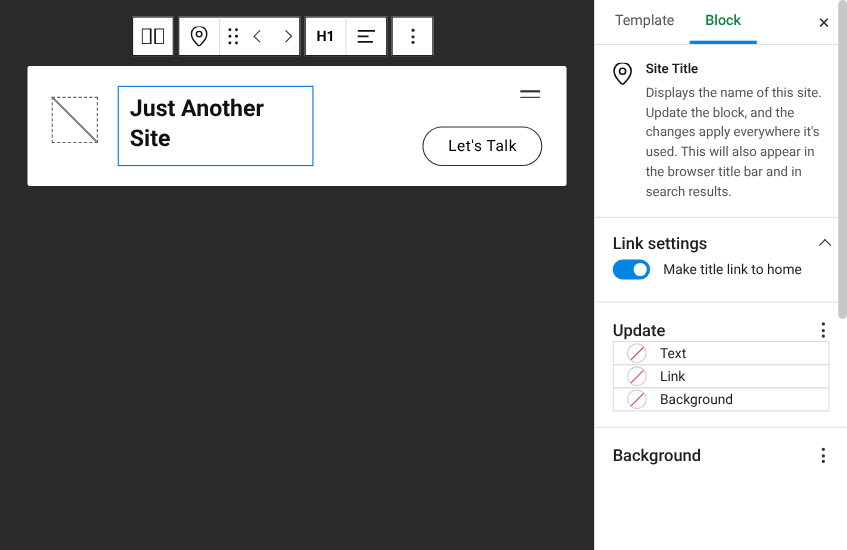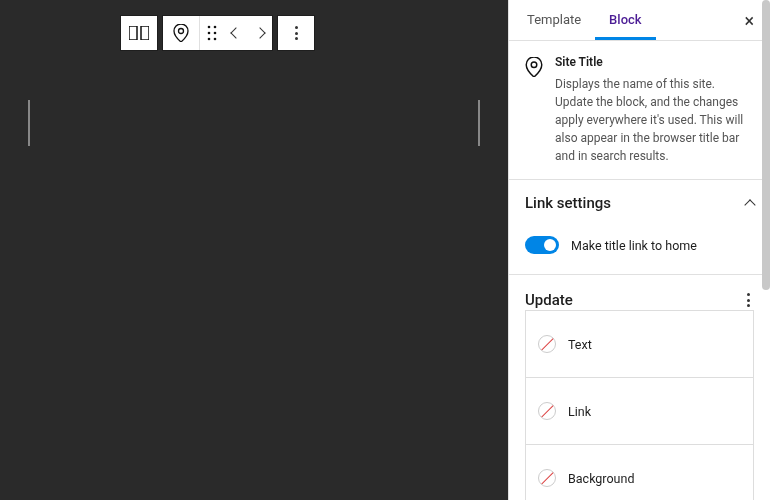--- a/index.html
+++ b/index.html
@@ -18,46 +18,46 @@
 .logo-placeholder::after { content: ""; position: absolute; top: 0; left: 0; right: 0; bottom: 0; background: linear-gradient(to top right, transparent 48%, #888 48%, #888 52%, transparent 52%); }
 .site-title-block { border: 1.5px solid #0073e6; padding: 6px 10px 8px; font-size: 21px; font-weight: 700; line-height: 1.35; width: 178px; color: #111; }
 .talk-btn { position: absolute; right: 22px; top: 55px; border: 1px solid #333; border-radius: 22px; padding: 9px 22px; font-size: 14px; background: #fff; letter-spacing: 0.5px; }
 .hamburger { position: absolute; right: 24px; top: 18px; width: 18px; }
 .hamburger div { height: 1.5px; background: #333; margin: 4px 0; }
 
 .side-handle { position: absolute; width: 2px; height: 46px; background: #888; top: 100px; }
 .side-handle.left { left: 28px; }
 .side-handle.right { right: 28px; }
 
-.sidebar { width: 262px; background: #fff; border-left: 1px solid #e0e0e0; display: flex; flex-direction: column; font-size: 13px; color: #1e1e1e; overflow-y: auto; position: relative; }
+.sidebar { width: 230px; background: #fff; border-left: 1px solid #e0e0e0; display: flex; flex-direction: column; font-size: 13px; color: #1e1e1e; overflow-y: auto; position: relative; }
 .sidebar-scrolltrack { position: absolute; right: 0; top: 0; width: 8px; height: 290px; background: #c8c8c8; border-radius: 4px; }
 .tabs { display: flex; align-items: center; border-bottom: 1px solid #e0e0e0; padding: 0 4px; }
 .tab { padding: 12px 14px 10px; font-size: 13px; color: #555; cursor: pointer; border-bottom: 3px solid transparent; }
-.tab.active { color: #4c1d95; border-bottom-color: #0085e6; font-weight: 500; }
+.tab.active { color: #15803d; border-bottom-color: #0085e6; font-weight: 500; }
 .tabs .close { margin-left: auto; padding: 0 12px; font-size: 18px; cursor: pointer; color: #333; }
 
 .panel-section { padding: 14px 16px; border-bottom: 1px solid #e0e0e0; }
 .block-header { display: flex; gap: 12px; }
 .block-header-icon { flex-shrink: 0; margin-top: 2px; }
 .block-title { font-weight: 600; font-size: 12px; margin-bottom: 6px; }
 .block-desc { font-size: 12px; color: #555; line-height: 1.5; }
 
 .section-head { display: flex; justify-content: space-between; align-items: center; cursor: pointer; }
 .section-title { font-weight: 500; font-size: 15px; }
 
 .toggle-row { display: flex; align-items: center; gap: 12px; padding: 6px 0; }
 .toggle { width: 34px; height: 18px; border-radius: 10px; position: relative; cursor: pointer; }
 .toggle.on { background: #0085e6; }
 .toggle.off { background: #fff; border: 1.5px solid #1e1e1e; }
 .toggle-knob { width: 12px; height: 12px; border-radius: 50%; position: absolute; top: 2px; }
 .toggle.on .toggle-knob { background: #fff; right: 3px; top: 3px; }
 .toggle.off .toggle-knob { background: #1e1e1e; left: 2px; top: 1.5px; }
 .toggle-label { font-size: 12.5px; }
 
-.color-row { display: flex; align-items: center; gap: 12px; border: 1px solid #ddd; padding: 24px 12px; margin-top: -1px; cursor: pointer; }
+.color-row { display: flex; align-items: center; gap: 12px; border: 1px solid #ddd; padding: 1px 12px; margin-top: -1px; cursor: pointer; }
 .color-row:first-of-type { margin-top: 8px; }
 .swatch { width: 18px; height: 18px; border-radius: 50%; border: 1px solid #ccc; position: relative; overflow: hidden; background: #fff; }
 .swatch::after { content: ""; position: absolute; width: 140%; height: 1px; background: #d44; top: 50%; left: -20%; transform: rotate(-45deg); }
 .color-label { font-size: 12.5px; }
 
 .dots-icon { display: flex; flex-direction: column; gap: 2.5px; padding: 4px; cursor: pointer; }
 .dots-icon span { width: 3px; height: 3px; background: #333; border-radius: 50%; }
 
 .chevron { display: inline-block; width: 8px; height: 8px; border-right: 1.5px solid #333; border-bottom: 1.5px solid #333; }
 .chevron.up { transform: rotate(-135deg); margin-top: 4px; }
@@ -98,33 +98,55 @@
           </svg>
       </div>
       <div class="toolbar-btn narrow">
           <span class="chevron left"></span>
         </div>
       <div class="toolbar-btn narrow">
           <span class="chevron right"></span>
         </div>
     </div>
     <div class="toolbar-group">
+      <div class="toolbar-btn" style="font-weight:700;font-size:13px;">H1</div>
+      <div class="toolbar-sep"></div>
+      <div class="toolbar-btn">
+        <svg width="16" height="12" viewBox="0 0 16 12">
+            <line x1="0" y1="1" x2="16" y2="1" stroke="#111" stroke-width="1.5"></line>
+            <line x1="0" y1="6" x2="10" y2="6" stroke="#111" stroke-width="1.5"></line>
+            <line x1="0" y1="11" x2="14" y2="11" stroke="#111" stroke-width="1.5"></line>
+          </svg>
+      </div>
+    </div>
+    <div class="toolbar-group">
       <div class="toolbar-btn">
         <div class="dots-icon">
             <span></span>
             <span></span>
             <span></span>
           </div>
       </div>
     </div>
   </div>
 
   <div class="side-handle left"></div>
   <div class="side-handle right"></div>
 
+  <div class="page-card">
+    <div class="hamburger">
+        <div></div>
+        <div></div>
+      </div>
+    <div class="page-content">
+      <div class="logo-placeholder"></div>
+      <div class="site-title-block">Just Another Site</div>
+    </div>
+    <button class="talk-btn">Let's Talk</button>
+  </div>
 </div>
 
 <div class="sidebar">
   <div class="sidebar-scrolltrack"></div>
   <div class="tabs">
     <div class="tab">Template</div>
     <div class="tab active">Block</div>
     <div class="close">×</div>
   </div>
 
@@ -141,21 +163,21 @@
         <div class="block-desc">Displays the name of this site. Update the block, and the changes apply everywhere it's used. This will also appear in the browser title bar and in search results.</div>
       </div>
     </div>
   </div>
 
   <div class="panel-section">
     <div class="section-head">
       <span class="section-title">Link settings</span>
       <span class="chevron up"></span>
     </div>
-    <div style="margin-top:18px;">
+    <div style="margin-top:0;">
       <div class="toggle-row">
         <div class="toggle on">
             <div class="toggle-knob"></div>
           </div>
         <span class="toggle-label">Make title link to home</span>
       </div>
     </div>
   </div>
 
   <div class="panel-section">

